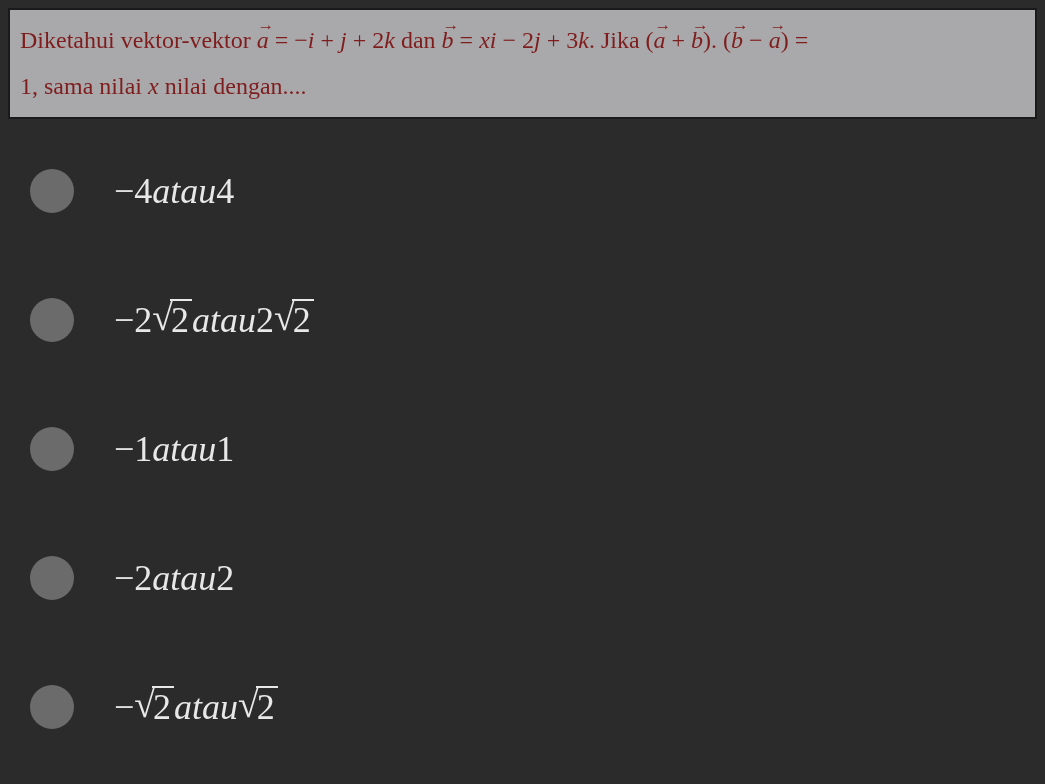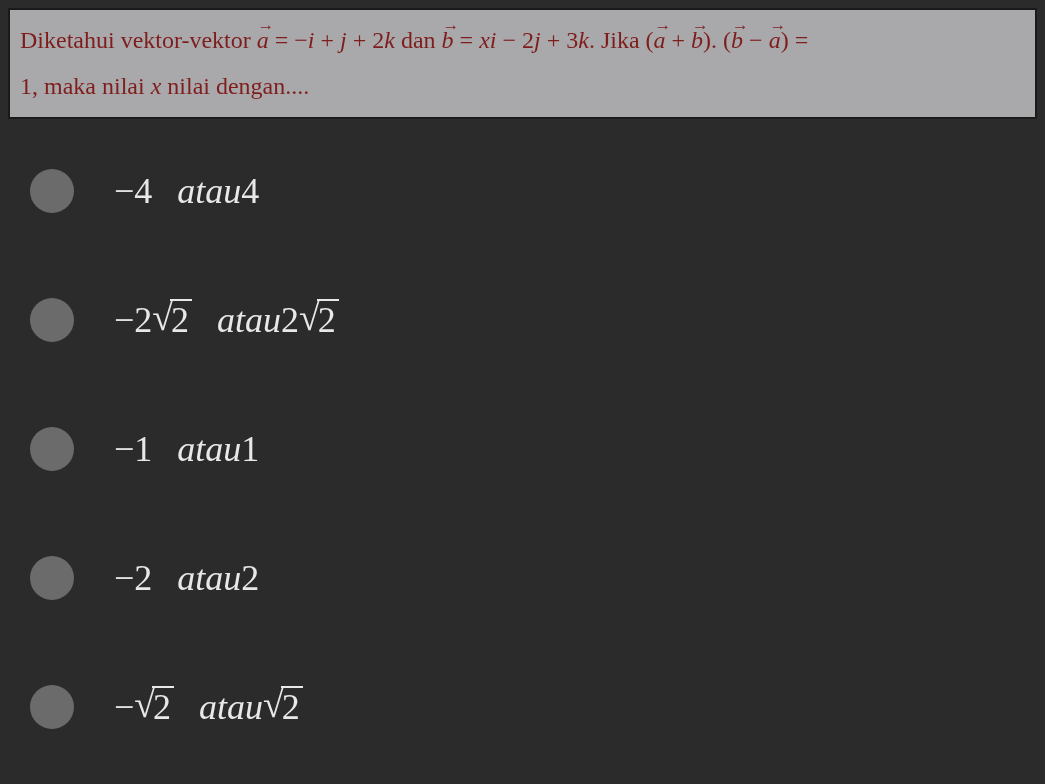--- a/index.html
+++ b/index.html
@@ -77,30 +77,29 @@
       padding: 0 3px 0 1px;
       margin-left: -3px;
       line-height: 1.1;
       font-style: normal;
     }
     .upright {
       font-style: normal;
     }
     .atau {
       font-style: italic;
-      margin-left: 25px;
     }
   </style>
 </head>
 <body>
 
 <div class="question-box">
   <span>Diketahui  vektor-vektor </span><span class="vec ital">a</span><span> = −</span><span class="ital">i</span><span> + </span><span class="ital">j</span><span> + 2</span><span class="ital">k</span><span>  dan  </span><span class="vec ital">b</span><span> = </span><span class="ital">x</span><span class="ital">i</span><span> − 2</span><span class="ital">j</span><span> + 3</span><span class="ital">k</span><span>.  Jika  (</span><span class="vec ital">a</span><span> + </span><span class="vec ital">b</span><span>). (</span><span class="vec ital">b</span><span> − </span><span class="vec ital">a</span><span>) =</span>
   <br>
-  <span>1</span><span>, maka nilai </span><span class="ital">x</span><span> nilai dengan....</span>
+  <span>1</span><span>, sama nilai </span><span class="ital">x</span><span> nilai dengan....</span>
 </div>
 
 <div class="options-container">
 
   <div class="option-row">
     <div class="radio-btn"></div>
     <div class="option-text">
       <span class="upright">−4 </span>
       <span class="atau">atau</span>
       <span class="upright"> 4</span>

